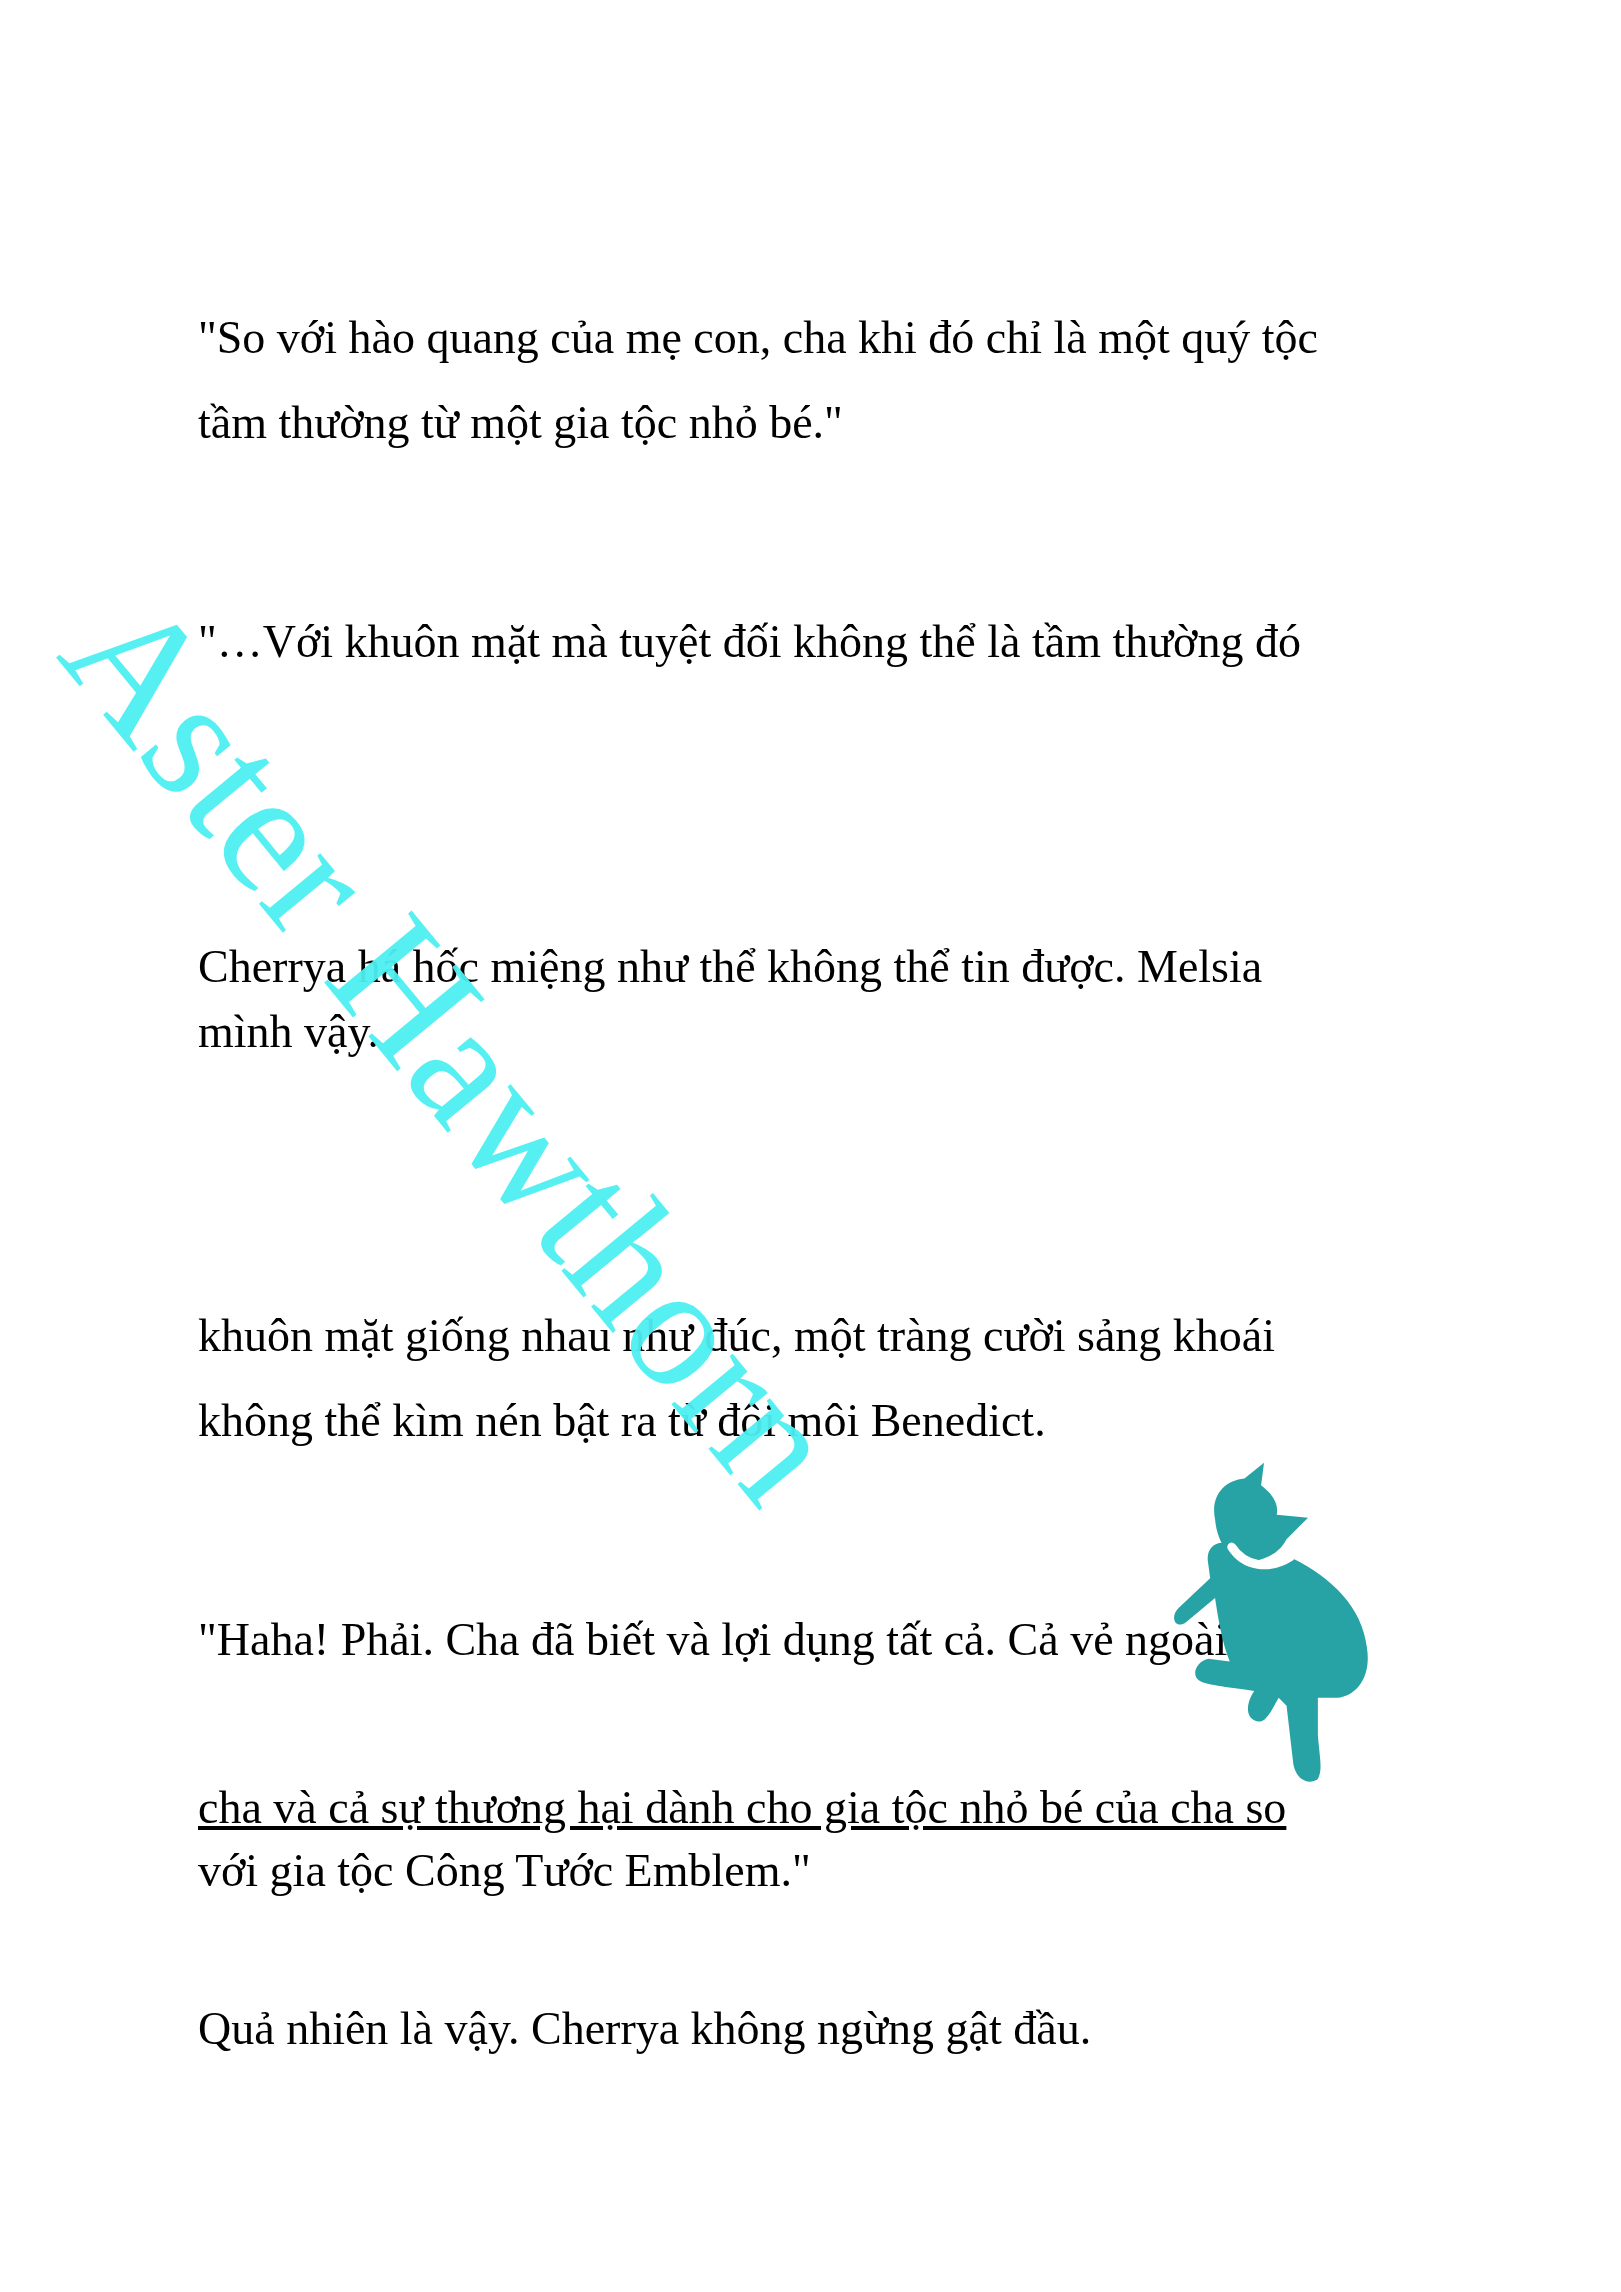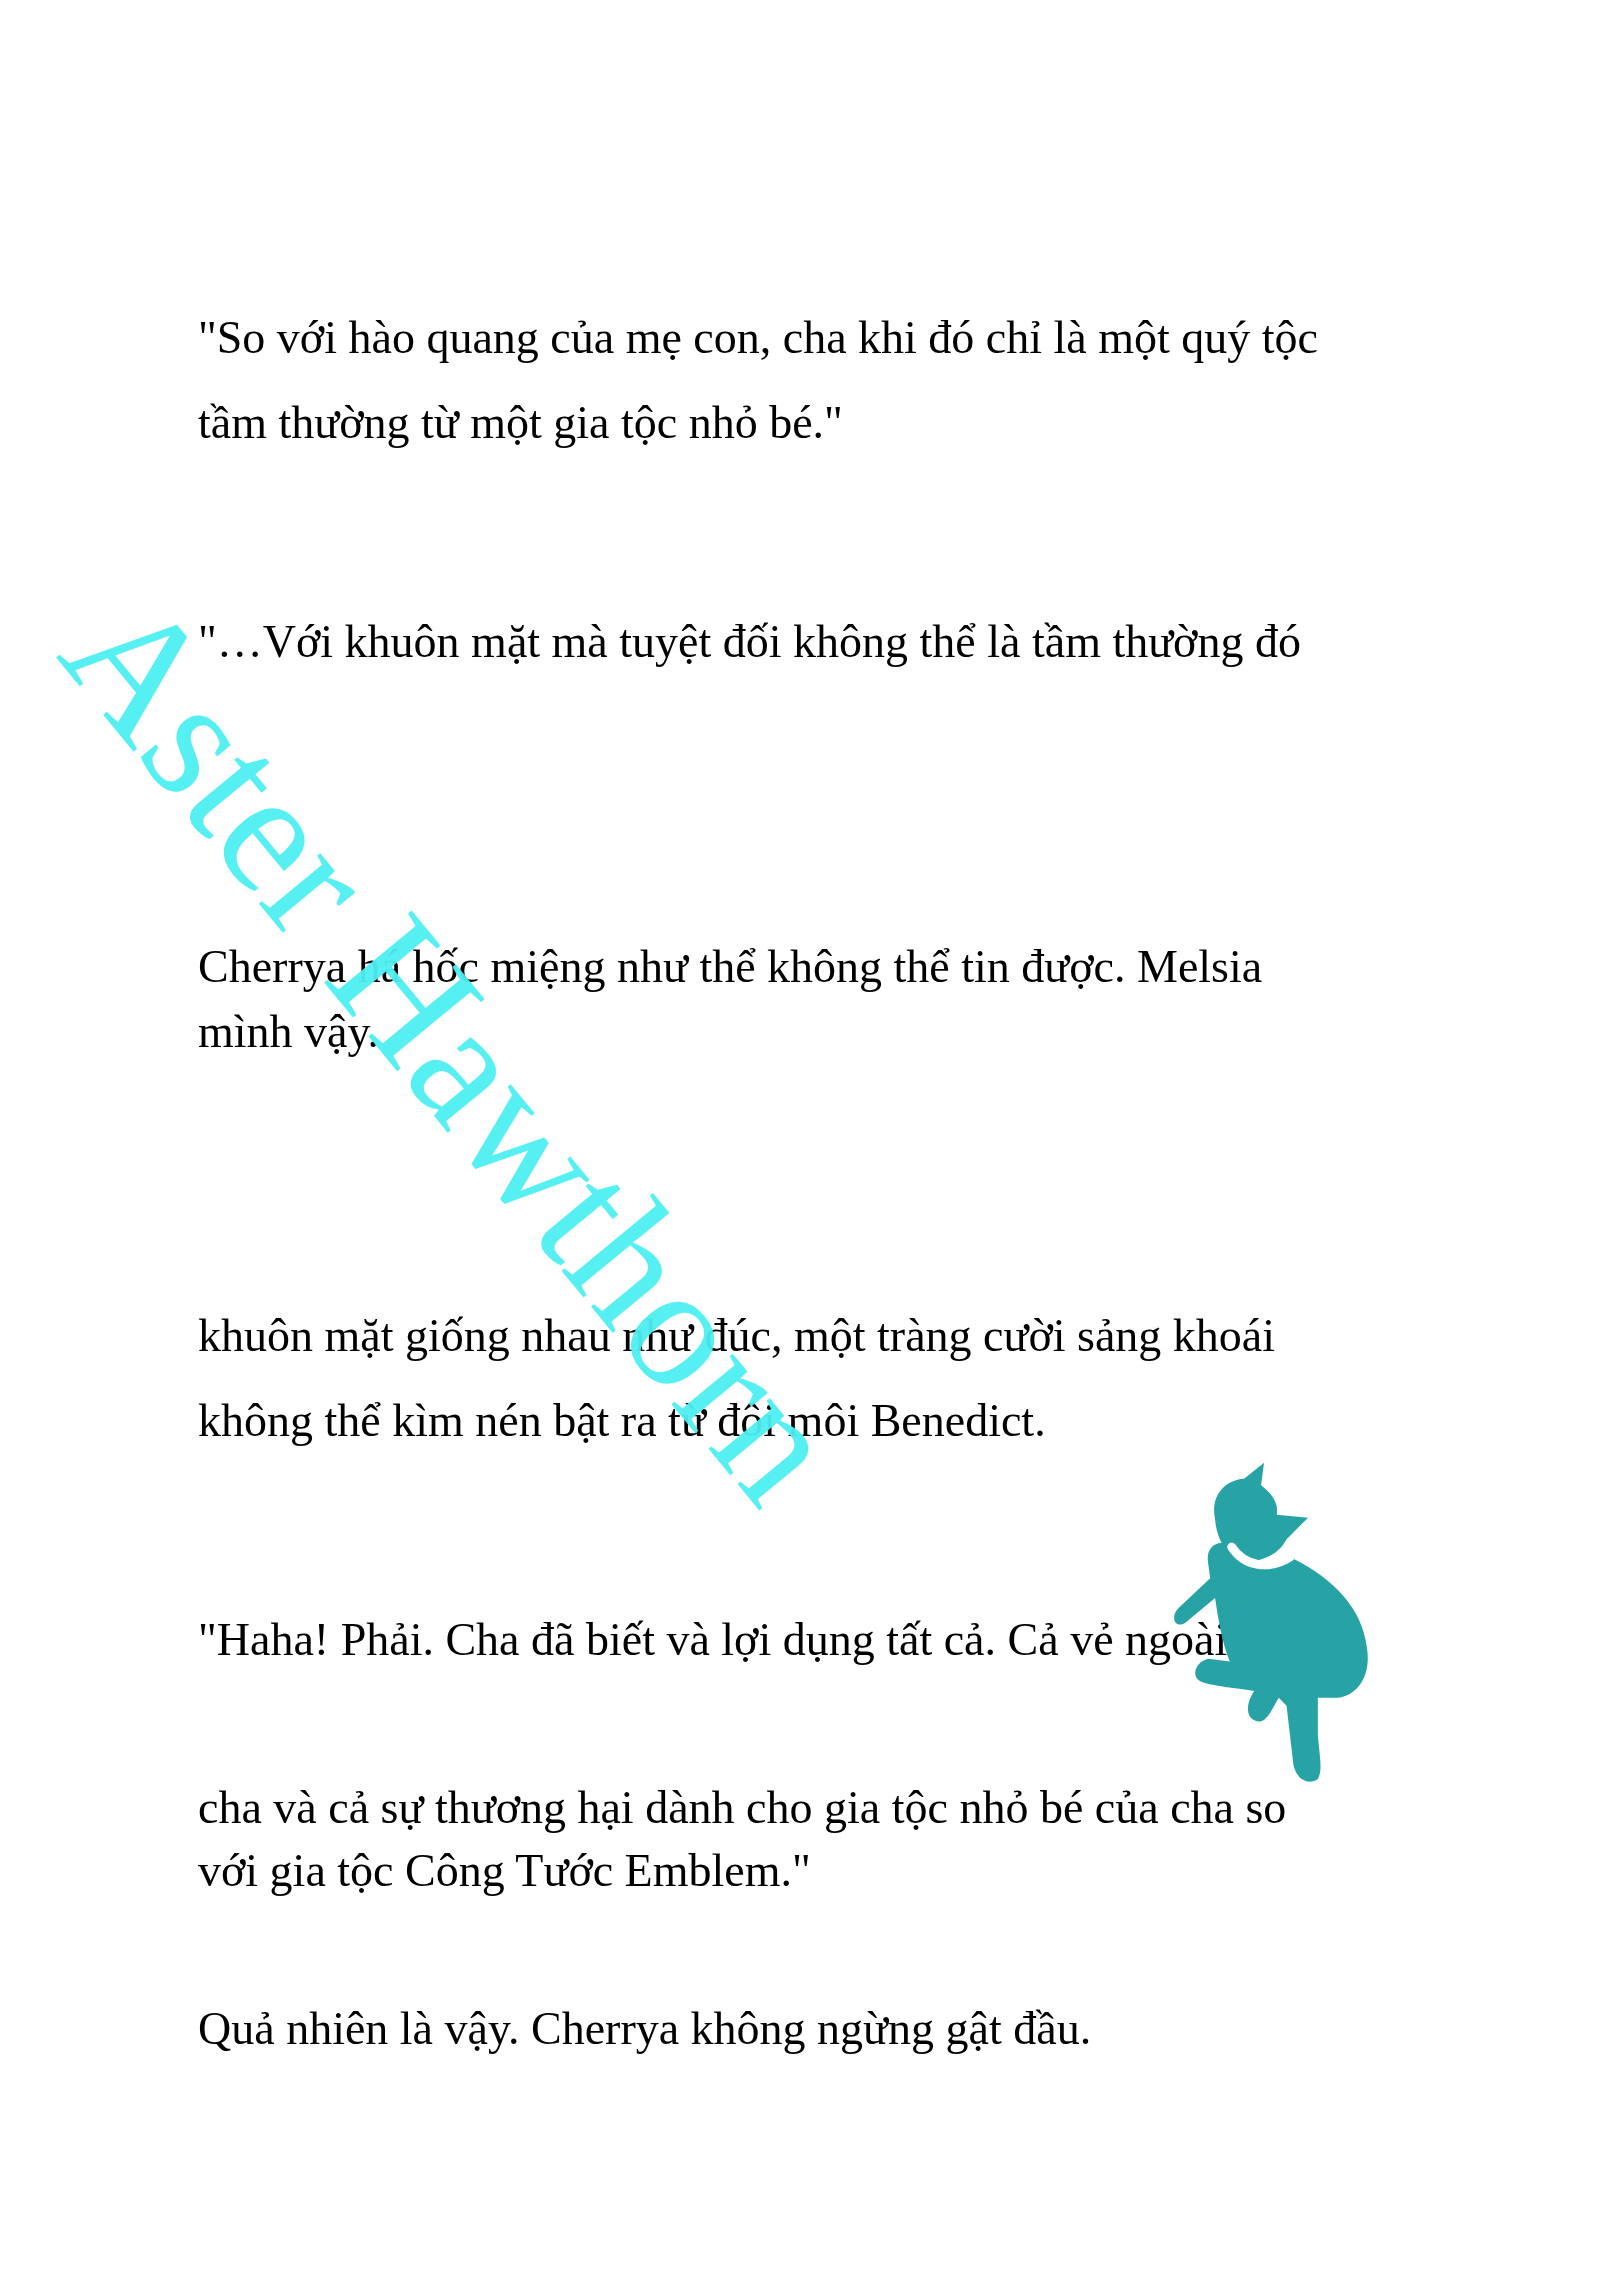--- a/index.html
+++ b/index.html
@@ -65,21 +65,21 @@
 
   <div class="line" style="top:614px;">"…Với khuôn mặt mà tuyệt đối không thể là tầm thường đó</div>
 
   <div class="line" style="top:939px;">Cherrya há hốc miệng như thể không thể tin được. Melsia</div>
   <div class="line" style="top:1004px;">mình vậy.</div>
 
   <div class="line" style="top:1308px;">khuôn mặt giống nhau như đúc, một tràng cười sảng khoái</div>
   <div class="line" style="top:1393px;">không thể kìm nén bật ra từ đôi môi Benedict.</div>
 
   <div class="line" style="top:1612px;">"Haha! Phải. Cha đã biết và lợi dụng tất cả. Cả vẻ ngoài của</div>
-  <div class="line" style="top:1780px;">cha và cả sự thương hại dành cho gia tộc nhỏ bé của cha so</div>
+  <div class="line" style="top:1780px;text-decoration:underline;">cha và cả sự thương hại dành cho gia tộc nhỏ bé của cha so</div>
   <div class="line" style="top:1843px;">với gia tộc Công Tước Emblem."</div>
 
   <div class="line" style="top:2001px;">Quả nhiên là vậy. Cherrya không ngừng gật đầu.</div>
 
   <div class="watermark">Aster Hawthorn</div>
 
   <div class="cat">
     <svg width="235" height="353" viewBox="0 0 240 360" xmlns="http://www.w3.org/2000/svg">
       <g fill="#27a3a6">
 

